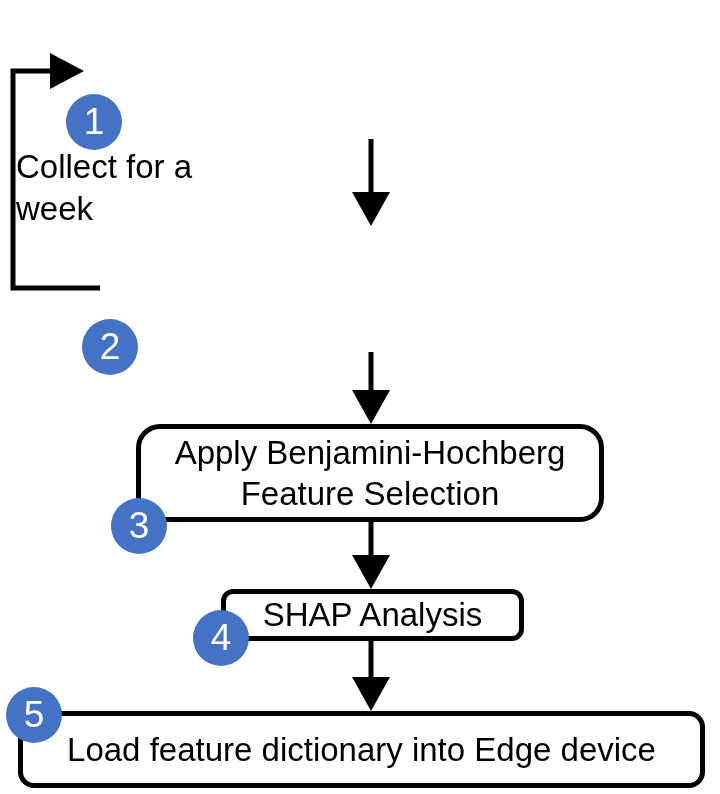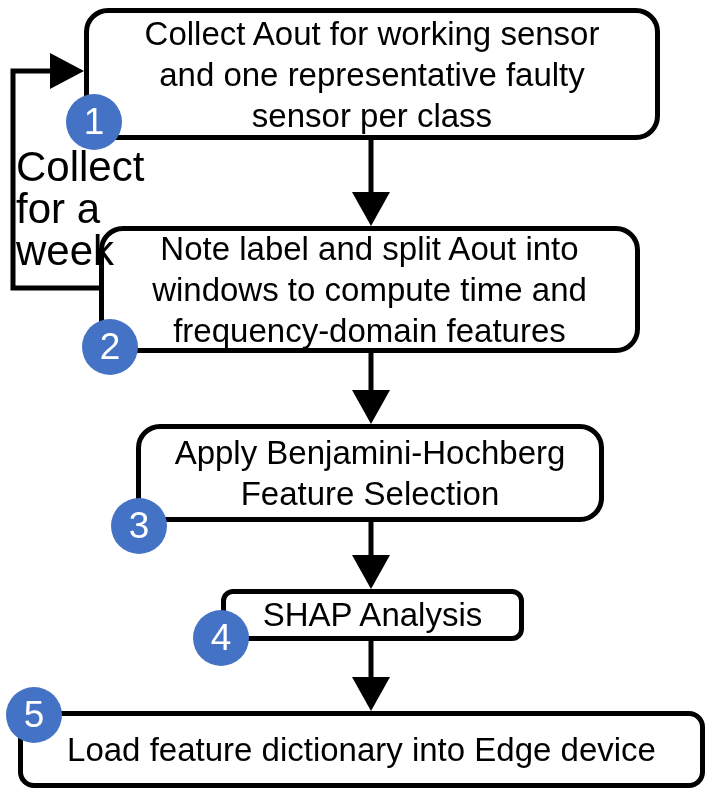--- a/index.html
+++ b/index.html
@@ -62,21 +62,21 @@
   #b1 { left: 66px;  top: 94px;  }
   #b2 { left: 82px;  top: 319px; }
   #b3 { left: 111px; top: 498px; }
   #b4 { left: 193px; top: 610px; }
   #b5 { left: 6px;   top: 687px; }
   #loop-label {
     position: absolute;
     left: 16px;
     top: 146px;
     width: 178px;
-    font-size: 42px;
+    font-size: 33px;
     line-height: 42px;
     z-index: 2;
     color: #000000;
   }
 </style>
 </head>
 <body>
 
 <div id="canvas">
 
@@ -91,30 +91,20 @@
     <line x1="371" y1="352" x2="371" y2="394" stroke="#000000" stroke-width="5"></line>
     <polygon points="371,424 352,390 390,390" fill="#000000"></polygon>
 
     <line x1="371" y1="521" x2="371" y2="559" stroke="#000000" stroke-width="5"></line>
     <polygon points="371,589 352,555 390,555" fill="#000000"></polygon>
 
     <line x1="371" y1="640" x2="371" y2="681" stroke="#000000" stroke-width="5"></line>
     <polygon points="371,711 352,677 390,677" fill="#000000"></polygon>
   </svg>
 
-  <div class="node" id="n1">
-    <span class="node-label">Collect Aout for working sensor
-and one representative faulty
-sensor per class</span>
-  </div>
-  <div class="node" id="n2">
-    <span class="node-label">Note label and split Aout into
-windows to compute time and
-frequency-domain features</span>
-  </div>
   <div class="node" id="n3">
     <span class="node-label">Apply Benjamini-Hochberg
 Feature Selection</span>
   </div>
   <div class="node" id="n4">
     <span class="node-label">SHAP Analysis</span>
   </div>
   <div class="node" id="n5">
     <span class="node-label">Load feature dictionary into Edge device</span>
   </div>

